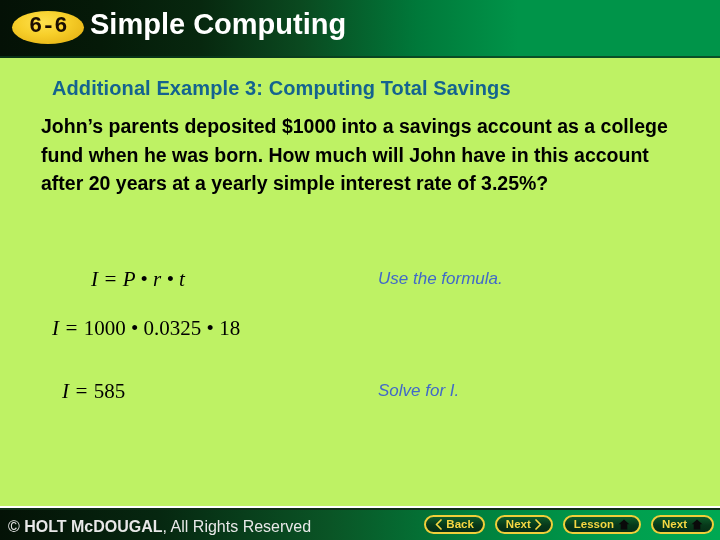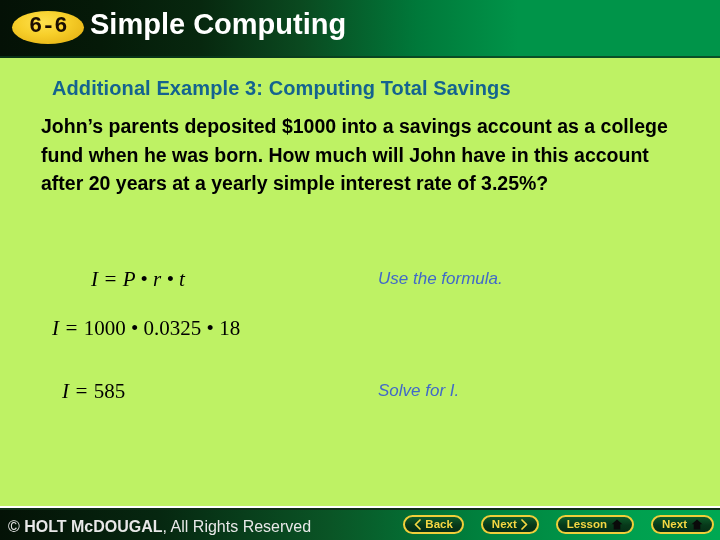--- a/index.html
+++ b/index.html
@@ -176,21 +176,21 @@
     font-size: 16px;
     color: #e8e8e8;
     white-space: nowrap;
   }
   #copyright .brand { font-weight: bold; }
 
   #nav-buttons {
     position: absolute;
     right: 6px; top: 5px;
     display: flex;
-    gap: 17px;
+    gap: 10px;
     align-items: flex-end;
   }
   .nav-button {
     height: 19px;
     border-radius: 10px;
     border: 2px solid #f0cf3a;
     background: linear-gradient(to bottom, #0e5c2a 0%, #07391a 55%, #062e15 100%);
     display: flex;
     align-items: center;
     justify-content: center;

